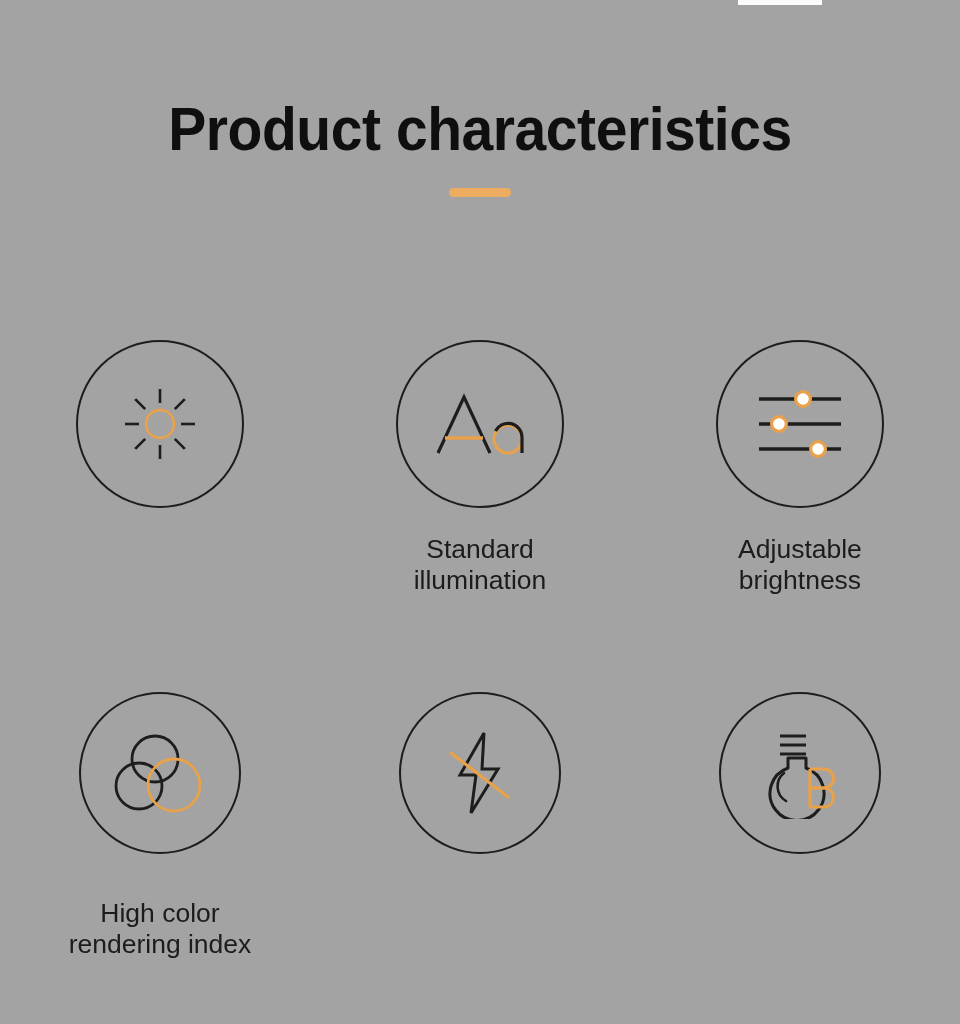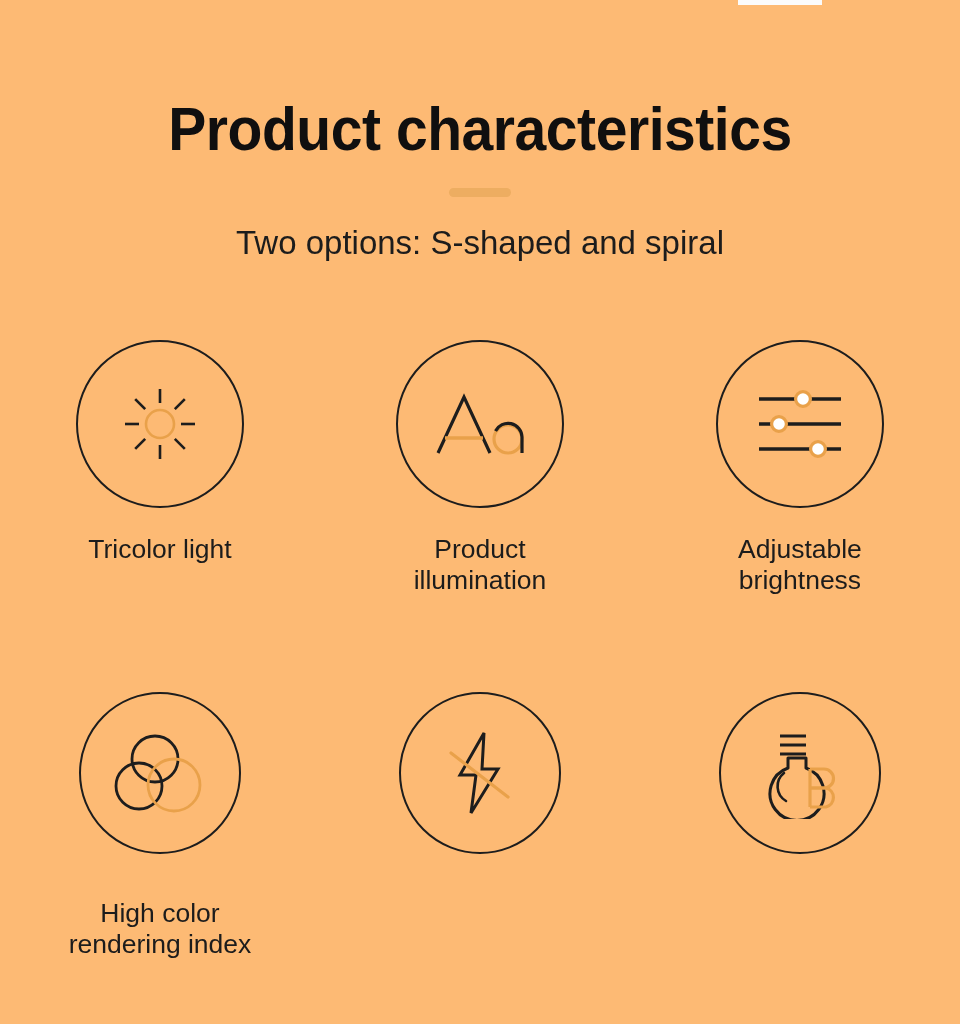--- a/index.html
+++ b/index.html
@@ -12,21 +12,21 @@
     height: 1024px;
     font-family: "Liberation Sans", sans-serif;
     color: #1a1a1a;
     overflow: hidden;
     position: relative;
   }
   .page {
     position: relative;
     width: 960px;
     height: 1024px;
-    background: #fdba74;
+    background: #a3a3a3;
   }
   .top-artifact {
     position: absolute;
     top: 0;
     left: 738px;
     width: 84px;
     height: 5px;
     background: #fbfbfb;
   }
 
@@ -120,21 +120,20 @@
 
   <div class="top-artifact"></div>
 
   <div class="header">
     <div class="title">Product characteristics</div>
 
     <div class="accent-bar-wrap">
       <div class="accent-bar"></div>
     </div>
 
-    <div class="subtitle">Two options: S-shaped and spiral</div>
   </div>
 
   <div class="grid">
 
     <div class="cell row1">
       <div class="icon-circle">
         <span>
           <svg width="86" height="86" viewBox="0 0 86 86">
             <circle cx="43" cy="43" r="14" fill="none" stroke="#e9a14a" stroke-width="2.6"></circle>
             <g stroke="#1d1d1d" stroke-width="2.6" stroke-linecap="butt">
@@ -143,39 +142,38 @@
               <line x1="8" y1="43" x2="22" y2="43"></line>
               <line x1="64" y1="43" x2="78" y2="43"></line>
               <line x1="18.2" y1="18.2" x2="28.2" y2="28.2"></line>
               <line x1="57.8" y1="57.8" x2="67.8" y2="67.8"></line>
               <line x1="67.8" y1="18.2" x2="57.8" y2="28.2"></line>
               <line x1="28.2" y1="57.8" x2="18.2" y2="67.8"></line>
             </g>
           </svg>
         </span>
       </div>
-      <div class="cell-label">Tricolor light</div>
     </div>
 
     <div class="cell row1">
       <div class="icon-circle">
         <span>
           <svg width="104" height="86" viewBox="0 0 104 86">
 
             <path d="M10 72 L36 16 L62 72" fill="none" stroke="#1d1d1d" stroke-width="3.2" stroke-linejoin="miter" stroke-linecap="butt"></path>
 
             <line x1="17" y1="57" x2="55" y2="57" stroke="#e9a14a" stroke-width="3.6"></line>
 
             <circle cx="80" cy="58" r="14" fill="none" stroke="#e9a14a" stroke-width="3.2"></circle>
 
             <path d="M67.5 50 A 14 14 0 0 1 94 56 L94 72" fill="none" stroke="#1d1d1d" stroke-width="3.2" stroke-linecap="butt"></path>
           </svg>
         </span>
       </div>
-      <div class="cell-label">Product
+      <div class="cell-label">Standard
 illumination</div>
     </div>
 
     <div class="cell row1">
       <div class="icon-circle">
         <span>
           <svg width="90" height="74" viewBox="0 0 90 74">
             <g stroke="#1d1d1d" stroke-width="3.4" stroke-linecap="butt">
               <line x1="4" y1="12" x2="86" y2="12"></line>
               <line x1="4" y1="37" x2="86" y2="37"></line>

